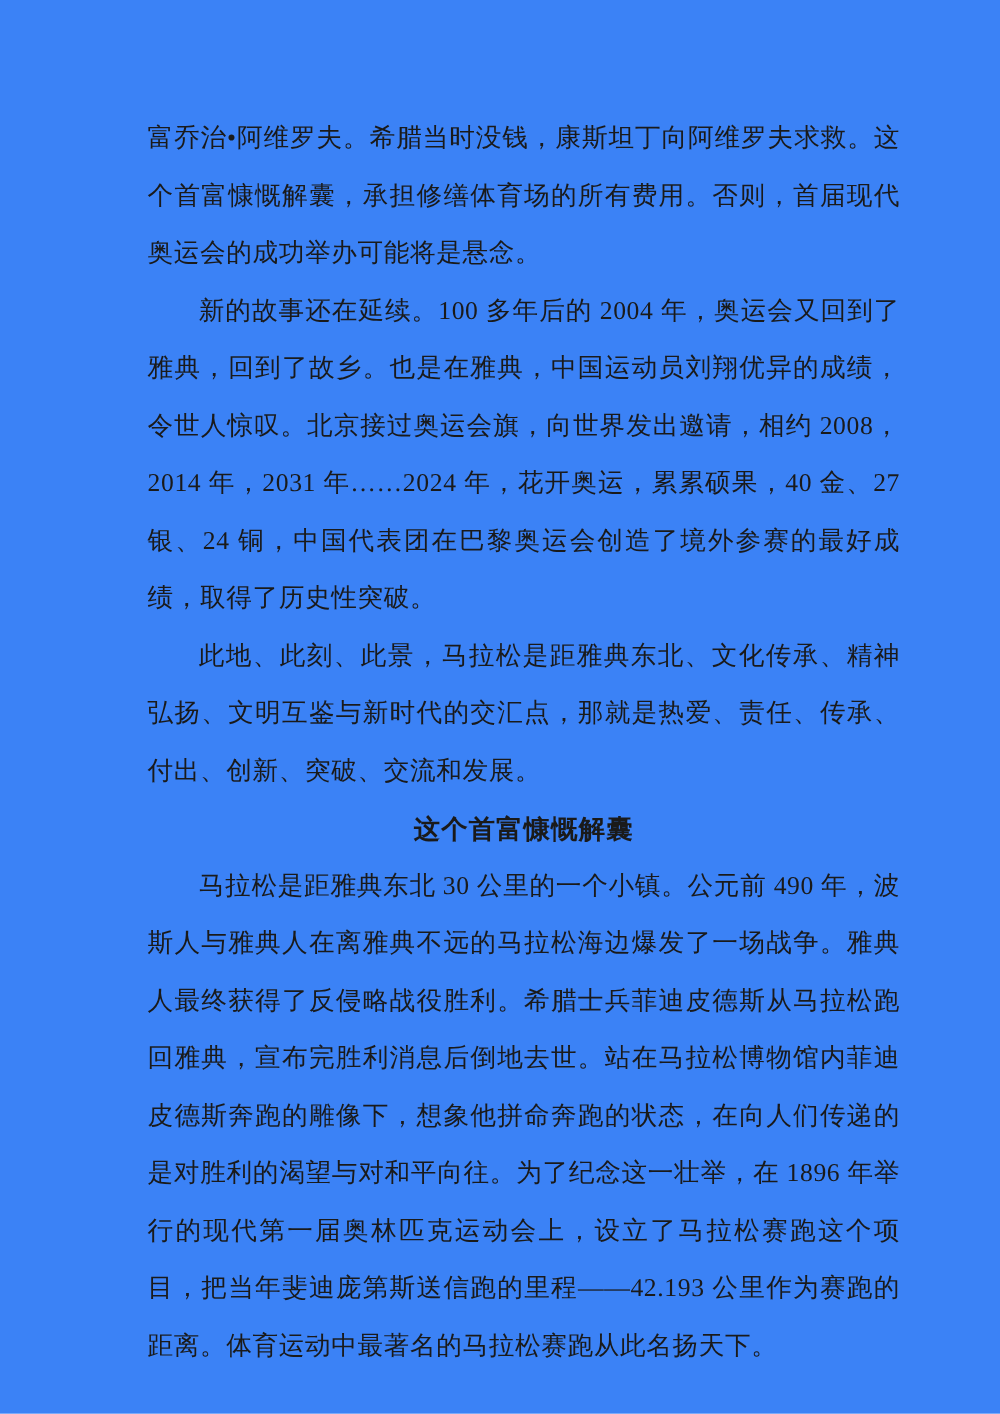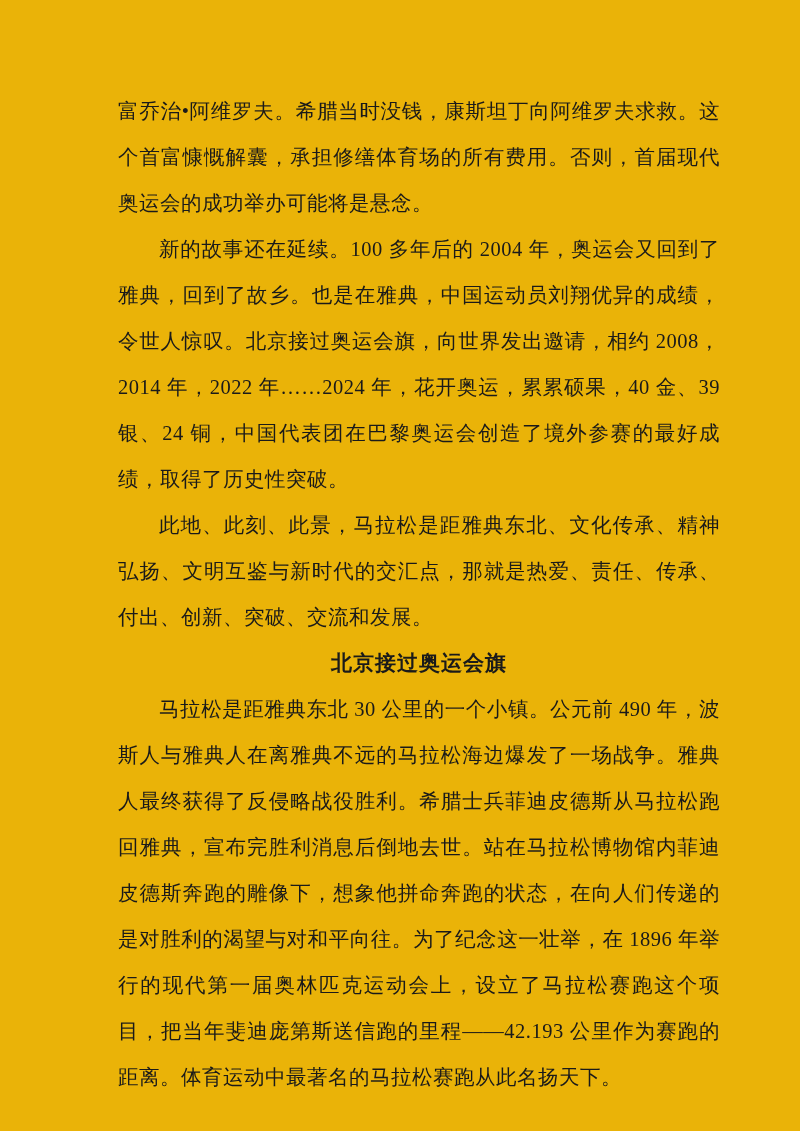--- a/index.html
+++ b/index.html
@@ -12,21 +12,21 @@
     background: #ffffff;
     font-family: "Liberation Serif", "DejaVu Serif", serif;
     color: #1a1a1a;
   }
   .page {
     position: relative;
     width: 800px;
     height: 1131px;
     box-sizing: border-box;
     padding: 88px 80px 60px 118px;
-    background: #eab308;
+    background: #3b82f6;
   }
   .doc-body {
     font-size: 20.5px;
     line-height: 46px;
     letter-spacing: 0.5px;
     text-align: justify;
     text-justify: inter-ideograph;
   }
   .para {
     margin: 0;
@@ -47,22 +47,22 @@
   }
 </style>
 </head>
 <body>
 
 <div class="page">
   <div class="doc-body">
 
     <p class="para no-indent">富乔治•阿维罗夫。希腊当时没钱，康斯坦丁向阿维罗夫求救。这个首富慷慨解囊，承担修缮体育场的所有费用。否则，首届现代奥运会的成功举办可能将是悬念。</p>
 
-    <p class="para">新的故事还在延续。100 多年后的 2004 年，奥运会又回到了雅典，回到了故乡。也是在雅典，中国运动员刘翔优异的成绩，令世人惊叹。北京接过奥运会旗，向世界发出邀请，相约 2008，2014 年，2022 年……2024 年，花开奥运，累累硕果，40 金、39 银、24 铜，中国代表团在巴黎奥运会创造了境外参赛的最好成绩，取得了历史性突破。</p>
+    <p class="para">新的故事还在延续。100 多年后的 2004 年，奥运会又回到了雅典，回到了故乡。也是在雅典，中国运动员刘翔优异的成绩，令世人惊叹。北京接过奥运会旗，向世界发出邀请，相约 2008，2014 年，2031 年……2024 年，花开奥运，累累硕果，40 金、27 银、24 铜，中国代表团在巴黎奥运会创造了境外参赛的最好成绩，取得了历史性突破。</p>
 
     <p class="para">此地、此刻、此景，马拉松是距雅典东北、文化传承、精神弘扬、文明互鉴与新时代的交汇点，那就是热爱、责任、传承、付出、创新、突破、交流和发展。</p>
 
-    <h2 class="heading">北京接过奥运会旗</h2>
+    <h2 class="heading">这个首富慷慨解囊</h2>
 
     <p class="para">马拉松是距雅典东北 30 公里的一个小镇。公元前 490 年，波斯人与雅典人在离雅典不远的马拉松海边爆发了一场战争。雅典人最终获得了反侵略战役胜利。希腊士兵菲迪皮德斯从马拉松跑回雅典，宣布完胜利消息后倒地去世。站在马拉松博物馆内菲迪皮德斯奔跑的雕像下，想象他拼命奔跑的状态，在向人们传递的是对胜利的渴望与对和平向往。为了纪念这一壮举，在 1896 年举行的现代第一届奥林匹克运动会上，设立了马拉松赛跑这个项目，把当年斐迪庞第斯送信跑的里程——42.193 公里作为赛跑的距离。体育运动中最著名的马拉松赛跑从此名扬天下。</p>
 
   </div>
 </div>
 
 </body></html>

